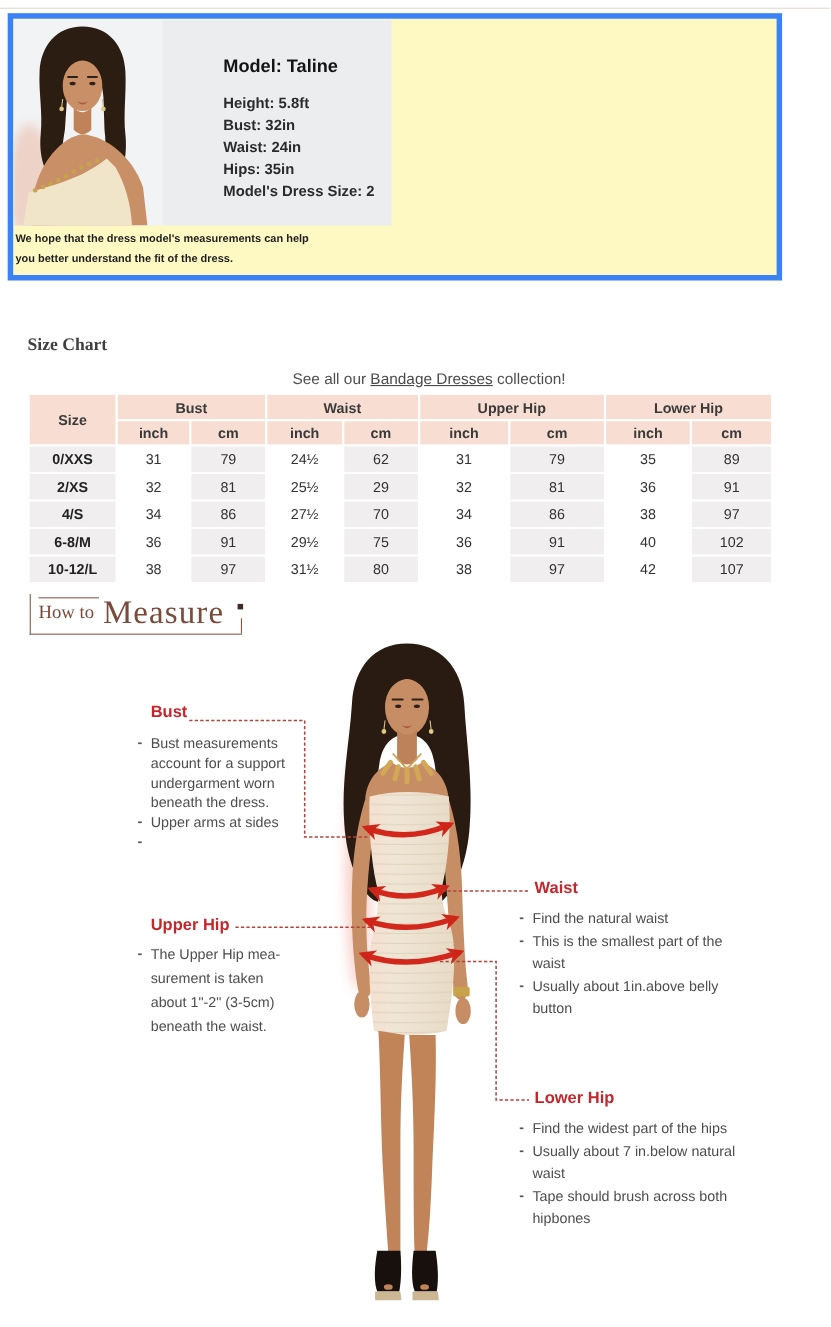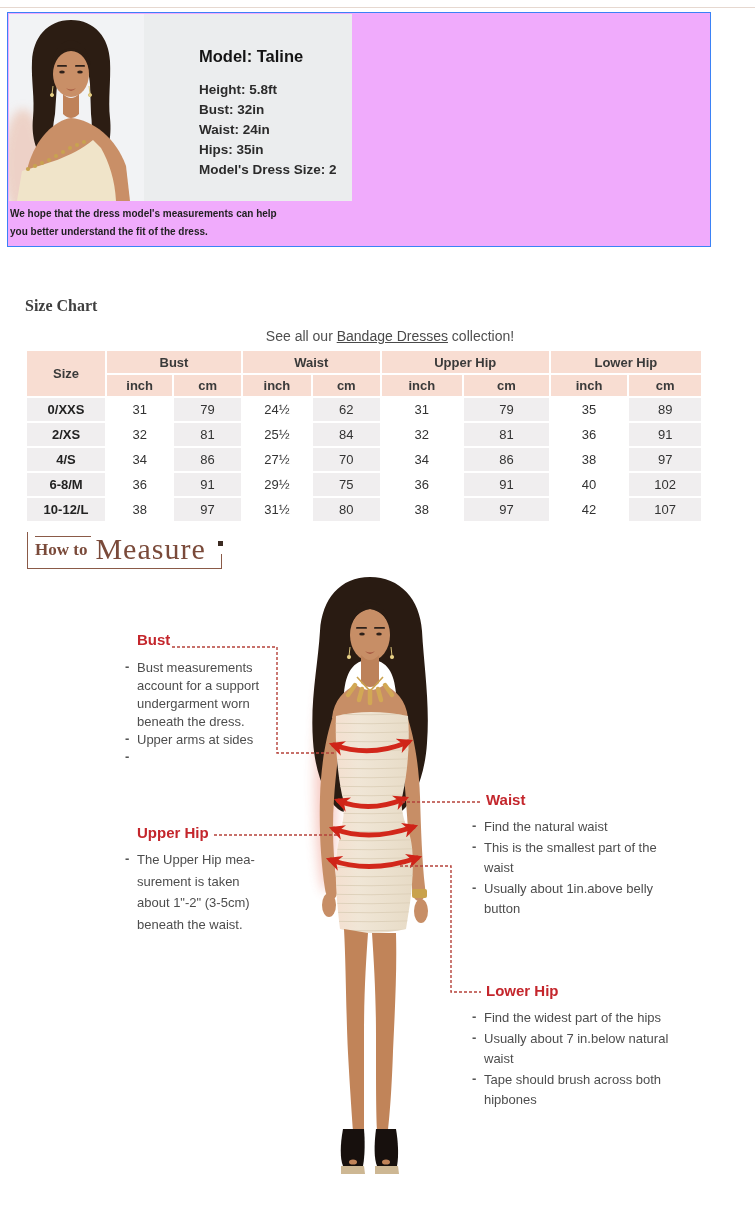--- a/index.html
+++ b/index.html
@@ -2,21 +2,21 @@
 <html><head>
 <meta charset="utf-8">
 <style>
   html,body{margin:0;padding:0;background:#ffffff;}
   body{width:755px;font-family:"Liberation Sans","DejaVu Sans",sans-serif;color:#333;}
 
   
   .top-hairline{margin-top:7px;border-top:1px solid #e6d8d0;height:0;}
 
   
-  .info-box{margin:4px 44px 0 7px;border:1px solid #3b82f6;background:#f0abfc;}
+  .info-box{margin:4px 44px 0 7px;border:5px solid #3b82f6;background:#fef9c3;}
   .info-media{position:relative;width:343px;height:187px;background:#ebedee;margin:1px 0 0 1px;}
   .info-media svg{position:absolute;left:0;top:0;}
   .model-title{position:absolute;left:190px;top:33px;font-size:16.5px;font-weight:bold;color:#141414;}
   .model-stats{position:absolute;left:190px;top:66px;font-size:13.5px;font-weight:bold;color:#2b2b2b;line-height:20px;}
   .info-caption{padding:4px 6px 6px 2px;font-size:10px;font-weight:bold;color:#1f1f1f;line-height:17.5px;white-space:pre-line;}
 
   
   .sc-heading{margin:50px 0 0 25px;font-family:"Liberation Serif","DejaVu Serif",serif;font-size:16px;font-weight:bold;color:#3f3f3f;}
   .sc-collection{margin:13px 0 0 25px;font-size:14px;color:#4f4f4f;text-align:center;}
   .sc-collection a{color:#4a4a4a;text-decoration:underline;cursor:pointer;}
@@ -27,21 +27,21 @@
   table.size-table th.unit{padding:3px 2px;}
   table.size-table th.corner{background:#f8ddd2;margin-top:20px;}
   table.size-table td{color:#333;padding:4px 2px;background:#fff;}
   table.size-table td.g{background:#f0eeef;}
   table.size-table th.rowhead{background:#f0eeef;color:#222;font-weight:bold;padding:4px 2px;}
 
   
   .htm-wrap{display:inline-block;position:relative;margin:9px 0 0 27px;color:#7a4a3a;
             border-left:1px solid #8a5a48;border-bottom:1px solid #8a5a48;padding:0 16px 2px 7px;}
   .htm-small{display:inline-block;font-family:"Liberation Serif","DejaVu Serif",serif;font-size:17px;
-             border-top:1px solid #8a5a48;padding:3px 4px 0 0;vertical-align:baseline;font-weight:bold;}
+             border-top:1px solid #8a5a48;padding:3px 4px 0 0;vertical-align:baseline;}
   .htm-big{font-family:"Liberation Serif","DejaVu Serif",serif;font-size:30px;letter-spacing:1px;
            margin-left:4px;vertical-align:-4px;}
   .htm-endcap{position:absolute;right:0;bottom:0;height:14px;border-right:1px solid #8a5a48;}
   .htm-square{position:absolute;right:-1px;top:9px;width:5px;height:5px;background:#3c2b22;}
 
   
   .measure-area{position:relative;height:652px;margin-top:0;}
   .measure-area .figure{position:absolute;left:282px;top:4px;}
   .connector-svg{position:absolute;left:0;top:0;pointer-events:none;}
   .m-label{position:absolute;font-size:15px;font-weight:bold;color:#c4262c;}
@@ -163,21 +163,21 @@
         <td>31</td>
         <td class="g">79</td>
         <td>35</td>
         <td class="g">89</td>
       </tr>
       <tr>
         <th class="rowhead">2/XS</th>
         <td>32</td>
         <td class="g">81</td>
         <td>25½</td>
-        <td class="g">84</td>
+        <td class="g">29</td>
         <td>32</td>
         <td class="g">81</td>
         <td>36</td>
         <td class="g">91</td>
       </tr>
       <tr>
         <th class="rowhead">4/S</th>
         <td>34</td>
         <td class="g">86</td>
         <td>27½</td>

